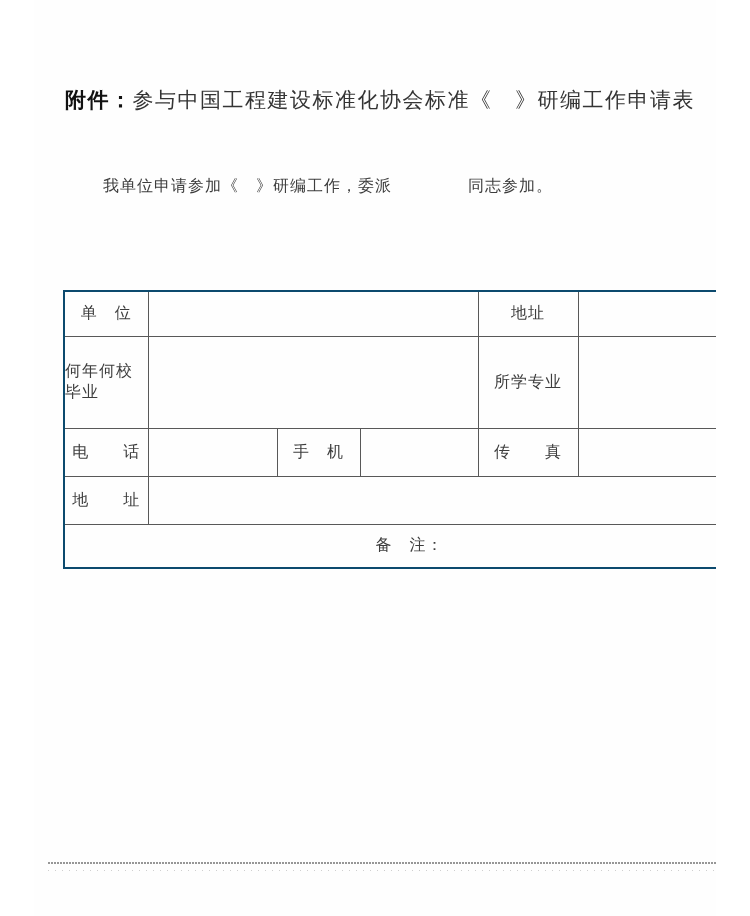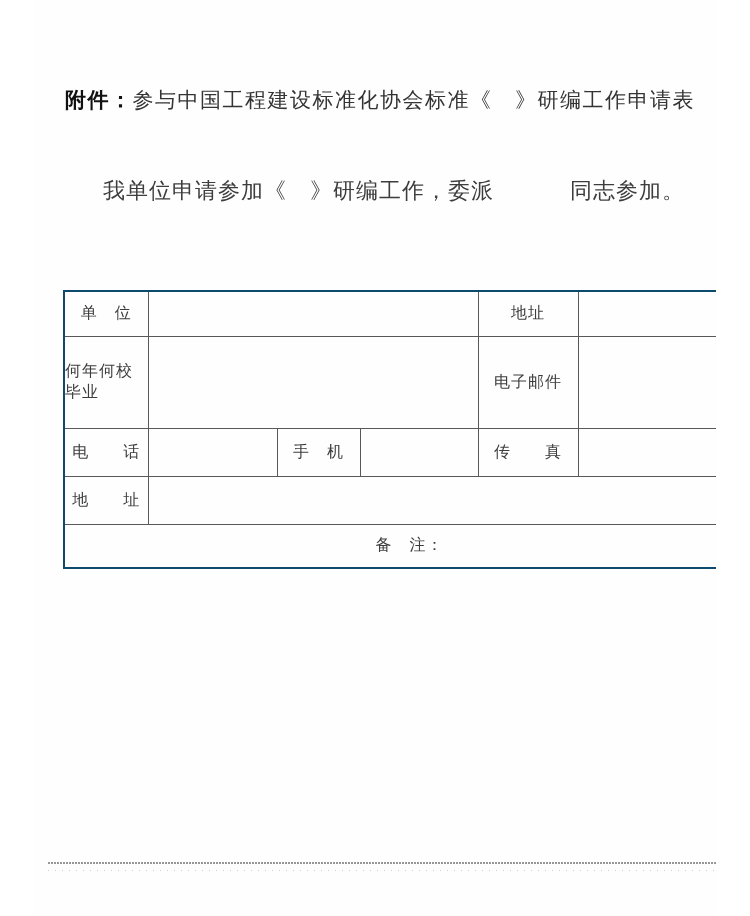--- a/index.html
+++ b/index.html
@@ -24,21 +24,21 @@
   }
   .title-prefix {
     font-family: "Liberation Sans", "DejaVu Sans", sans-serif;
     font-weight: bold;
     color: #111111;
   }
   .intro-line {
     position: absolute;
     left: 69px;
     top: 176px;
-    font-size: 22px;
+    font-size: 16px;
     letter-spacing: 1px;
     white-space: nowrap;
     color: #3d3d3d;
   }
   .intro-blank {
     display: inline-block;
     width: 76px;
     height: 1px;
   }
   table.form {
@@ -143,21 +143,21 @@
       <td colspan="2"></td>
     </tr>
     <tr class="r5">
       <td>
         <div class="two-line">
           <span>何年何校</span>
           <span>毕业</span>
         </div>
       </td>
       <td colspan="3"></td>
-      <td>电子邮件</td>
+      <td>所学专业</td>
       <td colspan="2"></td>
     </tr>
     <tr class="r7">
       <td>电　　话</td>
       <td></td>
       <td>手　机</td>
       <td></td>
       <td>传　　真</td>
       <td colspan="2"></td>
     </tr>

